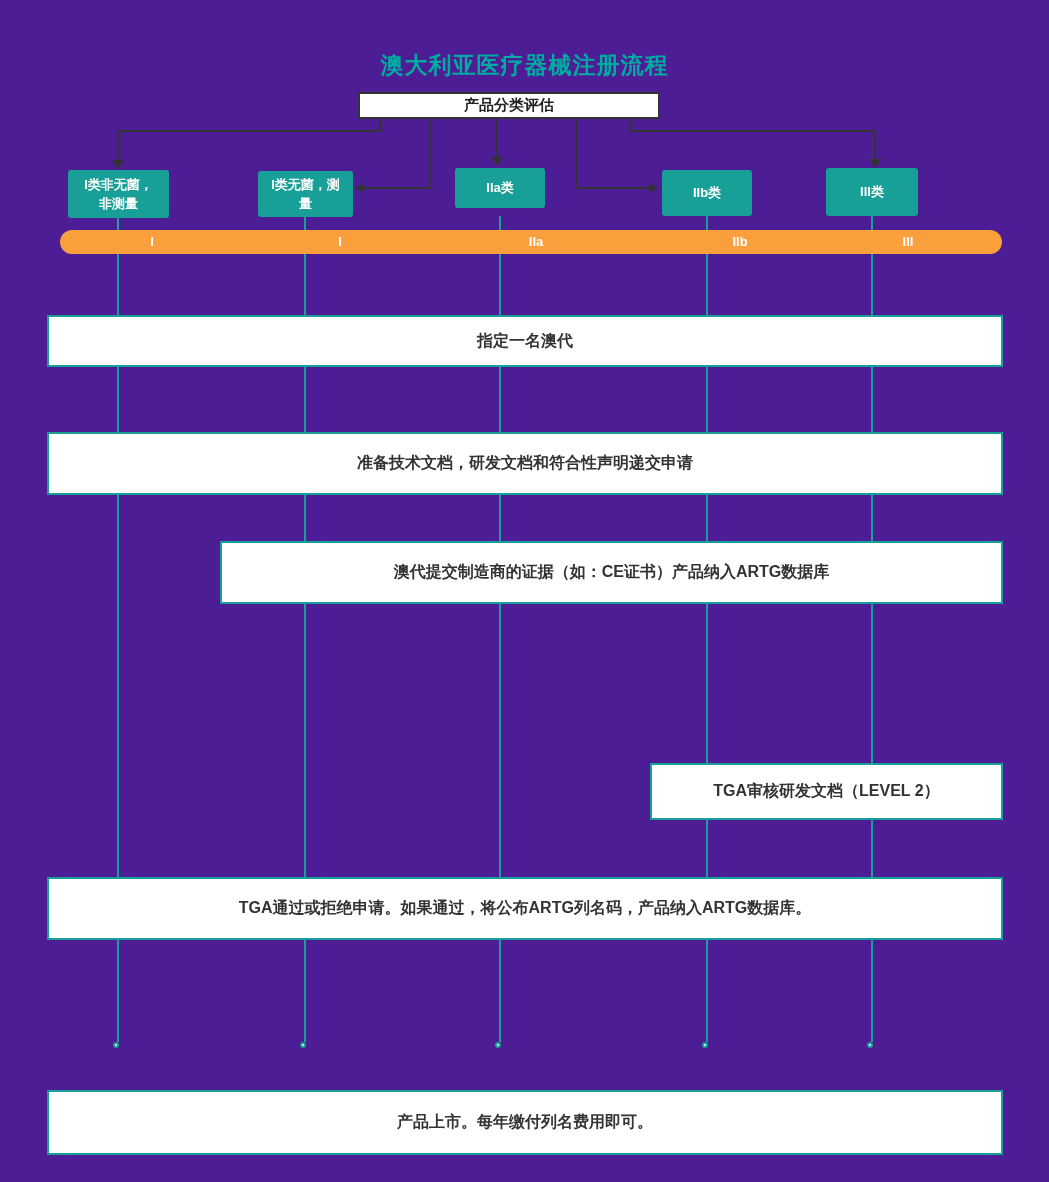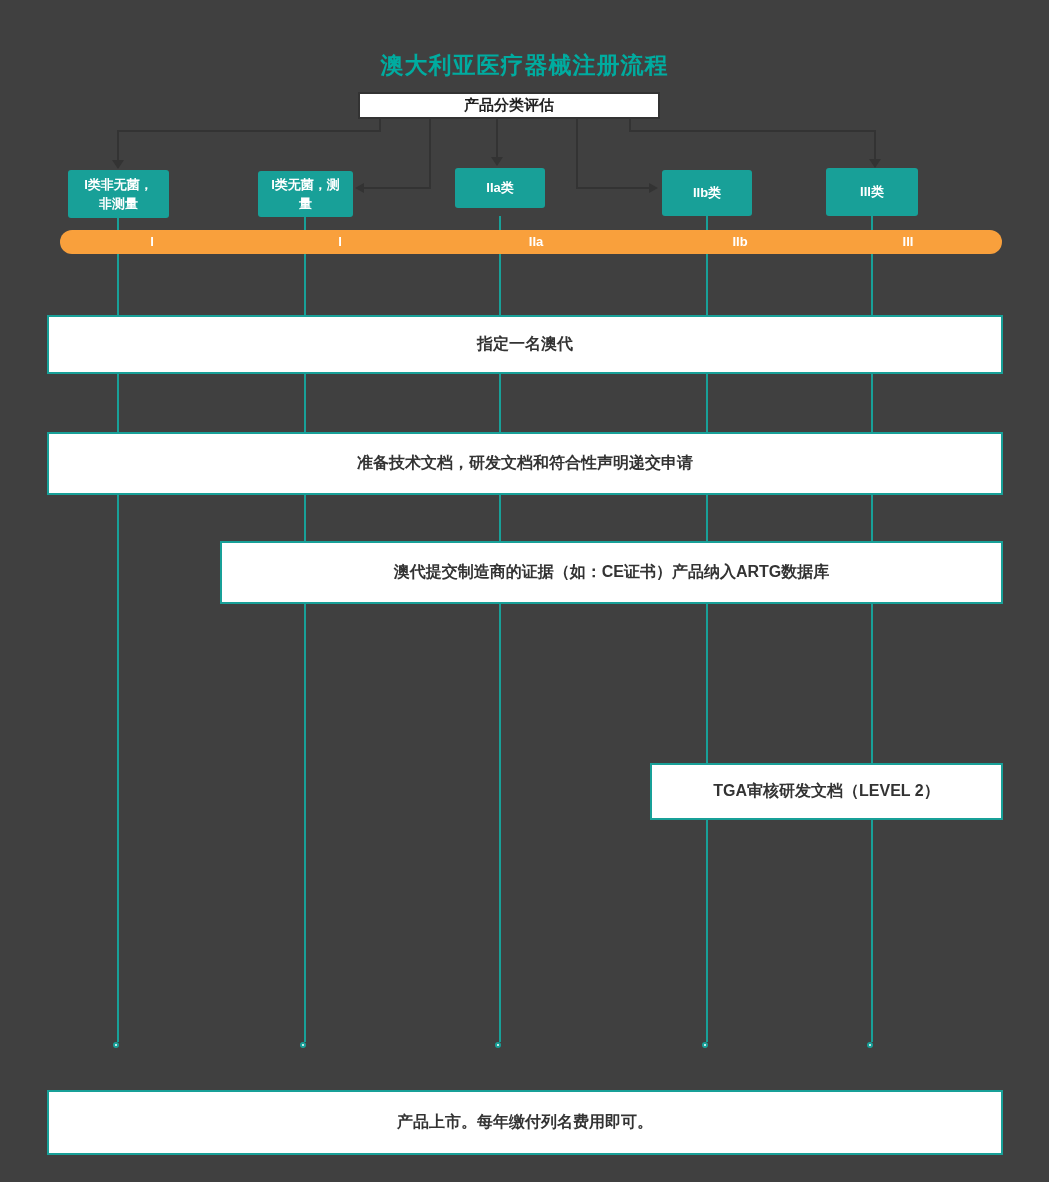--- a/index.html
+++ b/index.html
@@ -1,18 +1,18 @@
 <!DOCTYPE html>
 <html><head>
 <meta charset="utf-8">
 <style>
   * { margin:0; padding:0; box-sizing:border-box; }
   html,body { background:#ffffff; }
   body { font-family:"Liberation Sans","DejaVu Sans",sans-serif; }
-  .canvas { position:relative; width:1049px; height:1182px; background:#404040; overflow:hidden; margin:0 auto; }
+  .canvas { position:relative; width:1049px; height:1182px; background:#4c1d95; overflow:hidden; margin:0 auto; }
 
   .title { position:absolute; top:50px; left:0; width:100%; text-align:center;
            font-size:23px; font-weight:bold; color:#00ACA0; letter-spacing:1px; }
 
   .root-box { position:absolute; left:358px; top:92px; width:302px; height:27px;
               background:#ffffff; border:2px solid #333333; z-index:2;
               display:flex; align-items:center; justify-content:center;
               font-size:15px; font-weight:bold; color:#222222; }
 
   .dline { position:absolute; background:#333333; z-index:1; }
@@ -89,24 +89,25 @@
     <span class="track-label" style="left:660px;text-align:center;">IIb</span>
     <span class="track-label" style="left:828px;">III</span>
   </div>
 
   <div class="tline" style="left:117px; top:254px; width:2px; height:788px;"></div>
   <div class="tline" style="left:304px; top:254px; width:2px; height:788px;"></div>
   <div class="tline" style="left:499px; top:254px; width:2px; height:788px;"></div>
   <div class="tline" style="left:706px; top:254px; width:2px; height:788px;"></div>
   <div class="tline" style="left:871px; top:254px; width:2px; height:788px;"></div>
 
-  <div class="step-box" style="left:47px;  top:315px;  width:956px; height:59px;">指定一名澳代</div>
+  <div class="step-box" style="left:47px;  top:315px;  width:956px; height:52px;">指定一名澳代</div>
   <div class="step-box" style="left:47px;  top:432px;  width:956px; height:63px;">准备技术文档，研发文档和符合性声明递交申请</div>
   <div class="step-box" style="left:220px; top:541px;  width:783px; height:63px;">澳代提交制造商的证据（如：CE证书）产品纳入ARTG数据库</div>
   <div class="step-box" style="left:650px; top:763px;  width:353px; height:57px;">TGA审核研发文档（LEVEL 2）</div>
+  <div class="step-box" style="left:47px;  top:877px;  width:956px; height:63px;">TGA通过或拒绝申请。如果通过，将公布ARTG列名码，产品纳入ARTG数据库。</div>
   <div class="step-box" style="left:47px;  top:1050px; width:956px; height:65px;margin-top:40px;">产品上市。每年缴付列名费用即可。</div>
 
   <div class="node-circle" style="left:113px; top:1042px;"></div>
   <div class="node-circle" style="left:300px; top:1042px;"></div>
   <div class="node-circle" style="left:495px; top:1042px;"></div>
   <div class="node-circle" style="left:702px; top:1042px;"></div>
   <div class="node-circle" style="left:867px; top:1042px;"></div>
 
 </div>
 

